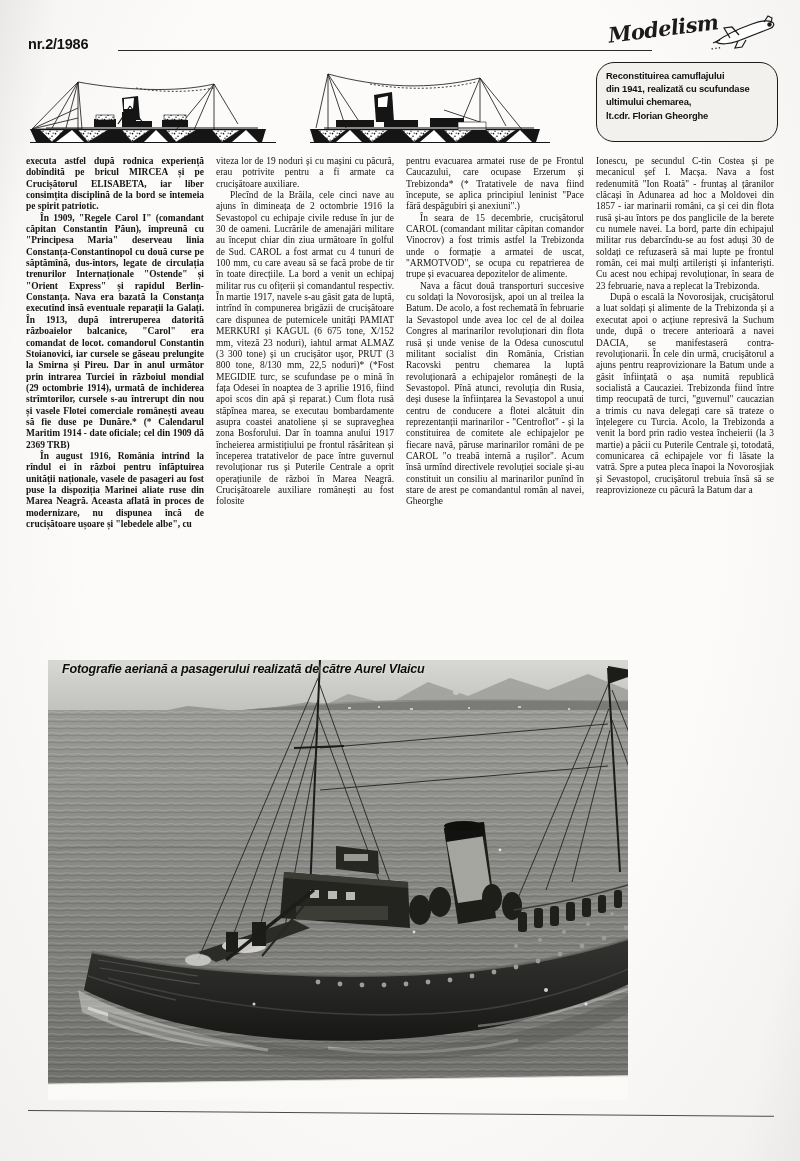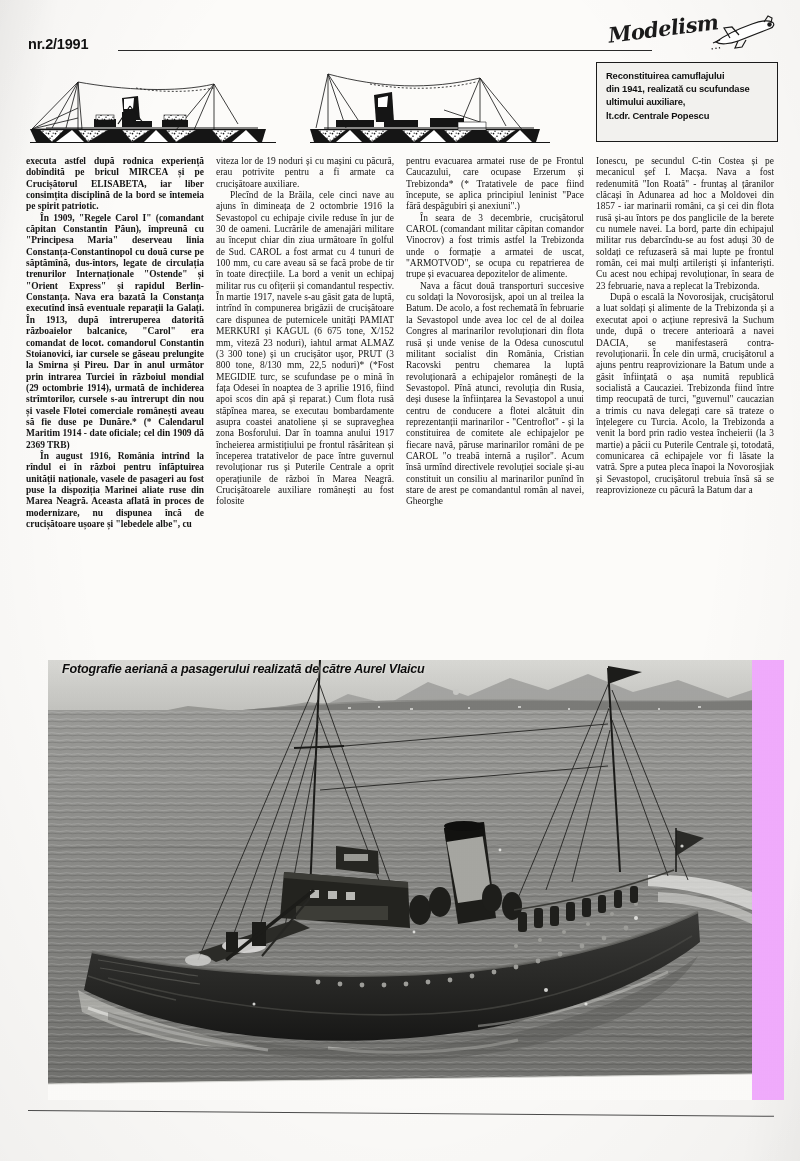--- a/index.html
+++ b/index.html
@@ -49,21 +49,21 @@
   }
   .logo-plane{position:absolute;right:0px;top:0px;}
 
   
   .camo-drawing{
     position:absolute;left:26px;top:62px;width:560px;height:90px;
   }
   
   .info-box{
     position:absolute;left:596px;top:62px;width:182px;height:80px;
-    border:1.6px solid #1b1b1b;border-radius:0;
+    border:1.6px solid #1b1b1b;border-radius:18px;
     background:#f2f1ee;
     box-sizing:border-box;
     padding:7px 8px 5px 9px;
   }
   .info-box p{
     margin:0 0 1px 0;
     font-family:"Liberation Sans", sans-serif;
     font-weight:bold;font-size:9.4px;line-height:12.2px;color:#111;
     letter-spacing:-0.15px;
     text-align:justify; text-align-last:left;
@@ -83,21 +83,21 @@
     text-align:justify;
     text-justify:inter-word;
     hyphens:none;
   }
   .col p + p{text-indent:14px;}
   .col.bold p{font-weight:bold;}
   .col p.noindent{text-indent:0;}
 
   
   .photo-block{
-    position:absolute;left:48px;top:660px;width:736px;height:440px;
+    position:absolute;left:48px;top:660px;width:580px;height:440px;
     overflow:hidden;
     background:#f0abfc;
     text-decoration:underline;
   }
   .photo-caption-bar{
     position:absolute;left:0;top:0;width:100%;height:22px;
     z-index:6;
   }
   .photo-caption{
     position:absolute;left:14px;top:2px;
@@ -133,21 +133,21 @@
   }
 </style>
 </head>
 <body>
 
 <div class="page-scan"></div>
 
 <div class="sheet">
 
   <div class="masthead">
-    <div class="issue-no">nr.2/1991</div>
+    <div class="issue-no">nr.2/1986</div>
     <div class="masthead-rule"></div>
 
     <div class="logo-wrap">
       <div class="logo-script">Modelism</div>
       <div class="logo-dots">...</div>
       <svg class="logo-plane" width="70" height="40" viewBox="0 0 70 40">
         <g fill="none" stroke="#1a1a1a" stroke-width="1.2">
           <path d="M8 30 C16 24 30 17 44 12 C52 9 60 8 64 10 C67 11.5 66 15 62 16.5 C54 19.5 40 25 30 29 C22 32 12 33 8 30 Z" fill="#fff"></path>
           <path d="M22 26 L16 16 L24 15 L31 23"></path>
           <path d="M30 29 L27 36 L34 35 L38 28"></path>
@@ -255,40 +255,40 @@
         </g>
         <line x1="0" y1="80.5" x2="240" y2="80.5" stroke="#151515" stroke-width="1.1"></line>
         <line x1="14" y1="66" x2="224" y2="66" stroke="#151515" stroke-width="1"></line>
       </g>
     </svg>
   </div>
 
   <div class="info-box">
     <p>Reconstituirea  camuflajului</p>
     <p>din 1941, realizată cu scufundase</p>
-    <p>ultimului auxiliare,</p>
-    <p>lt.cdr. Centrale Popescu</p>
+    <p>ultimului chemarea,</p>
+    <p>lt.cdr. Florian Gheorghe</p>
   </div>
 
   <div class="columns">
 
     <div class="col bold">
       <p class="noindent">executa astfel după rodnica experiență dobîndită pe bricul MIRCEA și pe Crucișătorul ELISABETA, iar liber consimțita disciplină de la bord se întemeia pe spirit patriotic.</p>
       <p>În 1909, "Regele Carol I" (comandant căpitan Constantin Păun), împreună cu "Principesa Maria" deserveau linia Constanța-Constantinopol cu două curse pe săptămînă, dus-întors, legate de circulația trenurilor Internaționale "Ostende" și "Orient Express" și rapidul Berlin-Constanța. Nava era bazată la Constanța executînd însă eventuale reparații la Galați. În 1913, după întreruperea datorită războaielor balcanice, "Carol" era comandat de locot. comandorul Constantin Stoianovici, iar cursele se găseau prelungite la Smirna și Pireu. Dar în anul următor prin intrarea Turciei în războiul mondial (29 octombrie 1914), urmată de închiderea strîmtorilor, cursele s-au întrerupt din nou și vasele Flotei comerciale românești aveau să fie duse pe Dunăre.* (* Calendarul Maritim 1914 - date oficiale; cel din 1909 dă 2369 TRB)</p>
       <p>În august 1916, România intrînd la rîndul ei în război pentru înfăptuirea unității naționale, vasele de pasageri au fost puse la dispoziția Marinei aliate ruse din Marea Neagră. Aceasta aflată în proces de modernizare, nu dispunea încă de crucișătoare ușoare și "lebedele albe", cu</p>
     </div>
 
     <div class="col">
       <p class="noindent">viteza lor de 19 noduri și cu mașini cu păcură, erau potrivite pentru a fi armate ca crucișătoare auxiliare.</p>
       <p>Plecînd de la Brăila, cele cinci nave au ajuns în dimineața de 2 octombrie 1916 la Sevastopol cu echipaje civile reduse în jur de 30 de oameni. Lucrările de amenajări militare au început chiar din ziua următoare în golful de Sud. CAROL a fost armat cu 4 tunuri de 100 mm, cu care aveau să se facă probe de tir în toate direcțiile. La bord a venit un echipaj militar rus cu ofițerii și comandantul respectiv. În martie 1917, navele s-au găsit gata de luptă, intrînd în compunerea brigăzii de crucișătoare care dispunea de puternicele unități PAMIAT MERKURI și KAGUL (6 675 tone, X/152 mm, viteză 23 noduri), iahtul armat ALMAZ (3 300 tone) și un crucișător ușor, PRUT (3 800 tone, 8/130 mm, 22,5 noduri)* (*Fost MEGIDIE turc, se scufundase pe o mină în fața Odesei în noaptea de 3 aprilie 1916, fiind apoi scos din apă și reparat.) Cum flota rusă stăpînea marea, se executau bombardamente asupra coastei anatoliene și se supraveghea zona Bosforului. Dar în toamna anului 1917 încheierea armistițiului pe frontul răsăritean și începerea tratativelor de pace între guvernul revoluționar rus și Puterile Centrale a oprit operațiunile de război în Marea Neagră. Crucișătoarele auxiliare românești au fost folosite</p>
     </div>
 
     <div class="col">
-      <p class="noindent">pentru evacuarea armatei ruse de pe Frontul Caucazului, care ocupase Erzerum și Trebizonda* (* Tratativele de pace fiind începute, se aplica principiul leninist "Pace fără despăgubiri și anexiuni".)</p>
-      <p>În seara de 3 decembrie, crucișătorul CAROL (comandant militar căpitan comandor Vinocrov) a fost trimis astfel la Trebizonda unde o formație a armatei de uscat, "ARMOTVOD", se ocupa cu repatrierea de trupe și evacuarea depozitelor de alimente.</p>
+      <p class="noindent">pentru evacuarea armatei ruse de pe Frontul Caucazului, care ocupase Erzerum și Trebizonda* (* Tratativele de nava fiind începute, se aplica principiul leninist "Pace fără despăgubiri și anexiuni".)</p>
+      <p>În seara de 15 decembrie, crucișătorul CAROL (comandant militar căpitan comandor Vinocrov) a fost trimis astfel la Trebizonda unde o formație a armatei de uscat, "ARMOTVOD", se ocupa cu repatrierea de trupe și evacuarea depozitelor de alimente.</p>
       <p>Nava a făcut două transporturi succesive cu soldați la Novorosijsk, apoi un al treilea la Batum. De acolo, a fost rechemată în februarie la Sevastopol unde avea loc cel de al doilea Congres al marinarilor revoluționari din flota rusă și unde venise de la Odesa cunoscutul militant socialist din România, Cristian Racovski pentru chemarea la luptă revoluționară a echipajelor românești de la Sevastopol. Pînă atunci, revoluția din Rusia, deși dusese la înființarea la Sevastopol a unui centru de conducere a flotei alcătuit din reprezentanții marinarilor - "Centroflot" - și la constituirea de comitete ale echipajelor pe fiecare navă, păruse marinarilor români de pe CAROL "o treabă internă a rușilor". Acum însă urmînd directivele revoluției sociale și-au constituit un consiliu al marinarilor punînd în stare de arest pe comandantul român al navei, Gheorghe</p>
     </div>
 
     <div class="col">
       <p class="noindent">Ionescu, pe secundul C-tin Costea și pe mecanicul șef I. Macșa. Nava a fost redenumită "Ion Roată" - fruntaș al țăranilor clăcași în Adunarea ad hoc a Moldovei din 1857 - iar marinarii români, ca și cei din flota rusă și-au întors pe dos panglicile de la berete cu numele navei. La bord, parte din echipajul militar rus debarcîndu-se au fost aduși 30 de soldați ce refuzaseră să mai lupte pe frontul român, cei mai mulți artileriști și infanteriști. Cu acest nou echipaj revoluționar, în seara de 23 februarie, nava a replecat la Trebizonda.</p>
       <p>După o escală la Novorosijak, crucișătorul a luat soldați și alimente de la Trebizonda și a executat apoi o acțiune represivă la Suchum unde, după o trecere anterioară a navei DACIA, se manifestaseră contra-revoluționarii. În cele din urmă, crucișătorul a ajuns pentru reaprovizionare la Batum unde a găsit înființată o așa numită republică socialistă a Caucaziei. Trebizonda fiind între timp reocupată de turci, "guvernul" caucazian a trimis cu nava delegați care să trateze o înțelegere cu Turcia. Acolo, la Trebizonda a venit la bord prin radio vestea încheierii (la 3 martie) a păcii cu Puterile Centrale și, totodată, comunicarea că echipajele vor fi lăsate la vatră. Spre a putea pleca înapoi la Novorosjiak și Sevastopol, crucișătorul trebuia însă să se reaprovizioneze cu păcură la Batum dar a</p>
     </div>
 
   </div>
 

